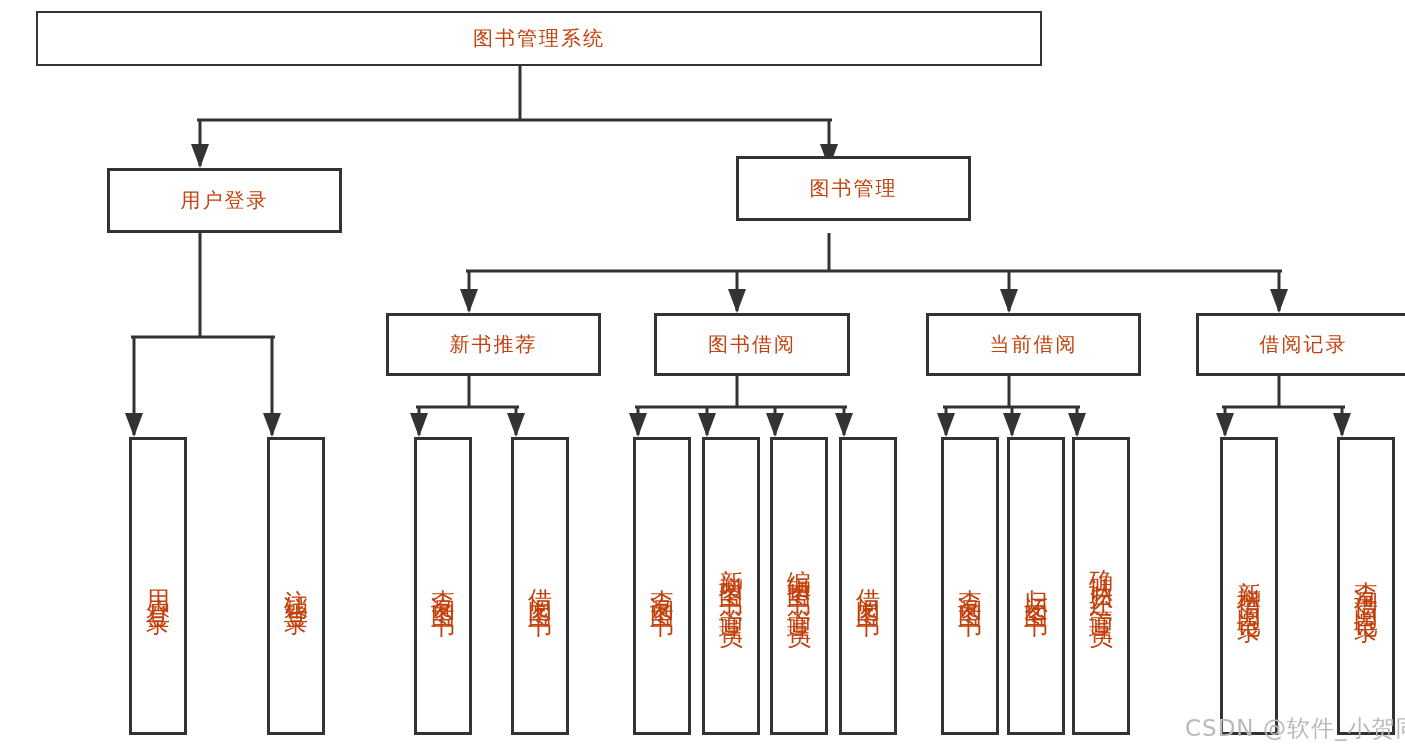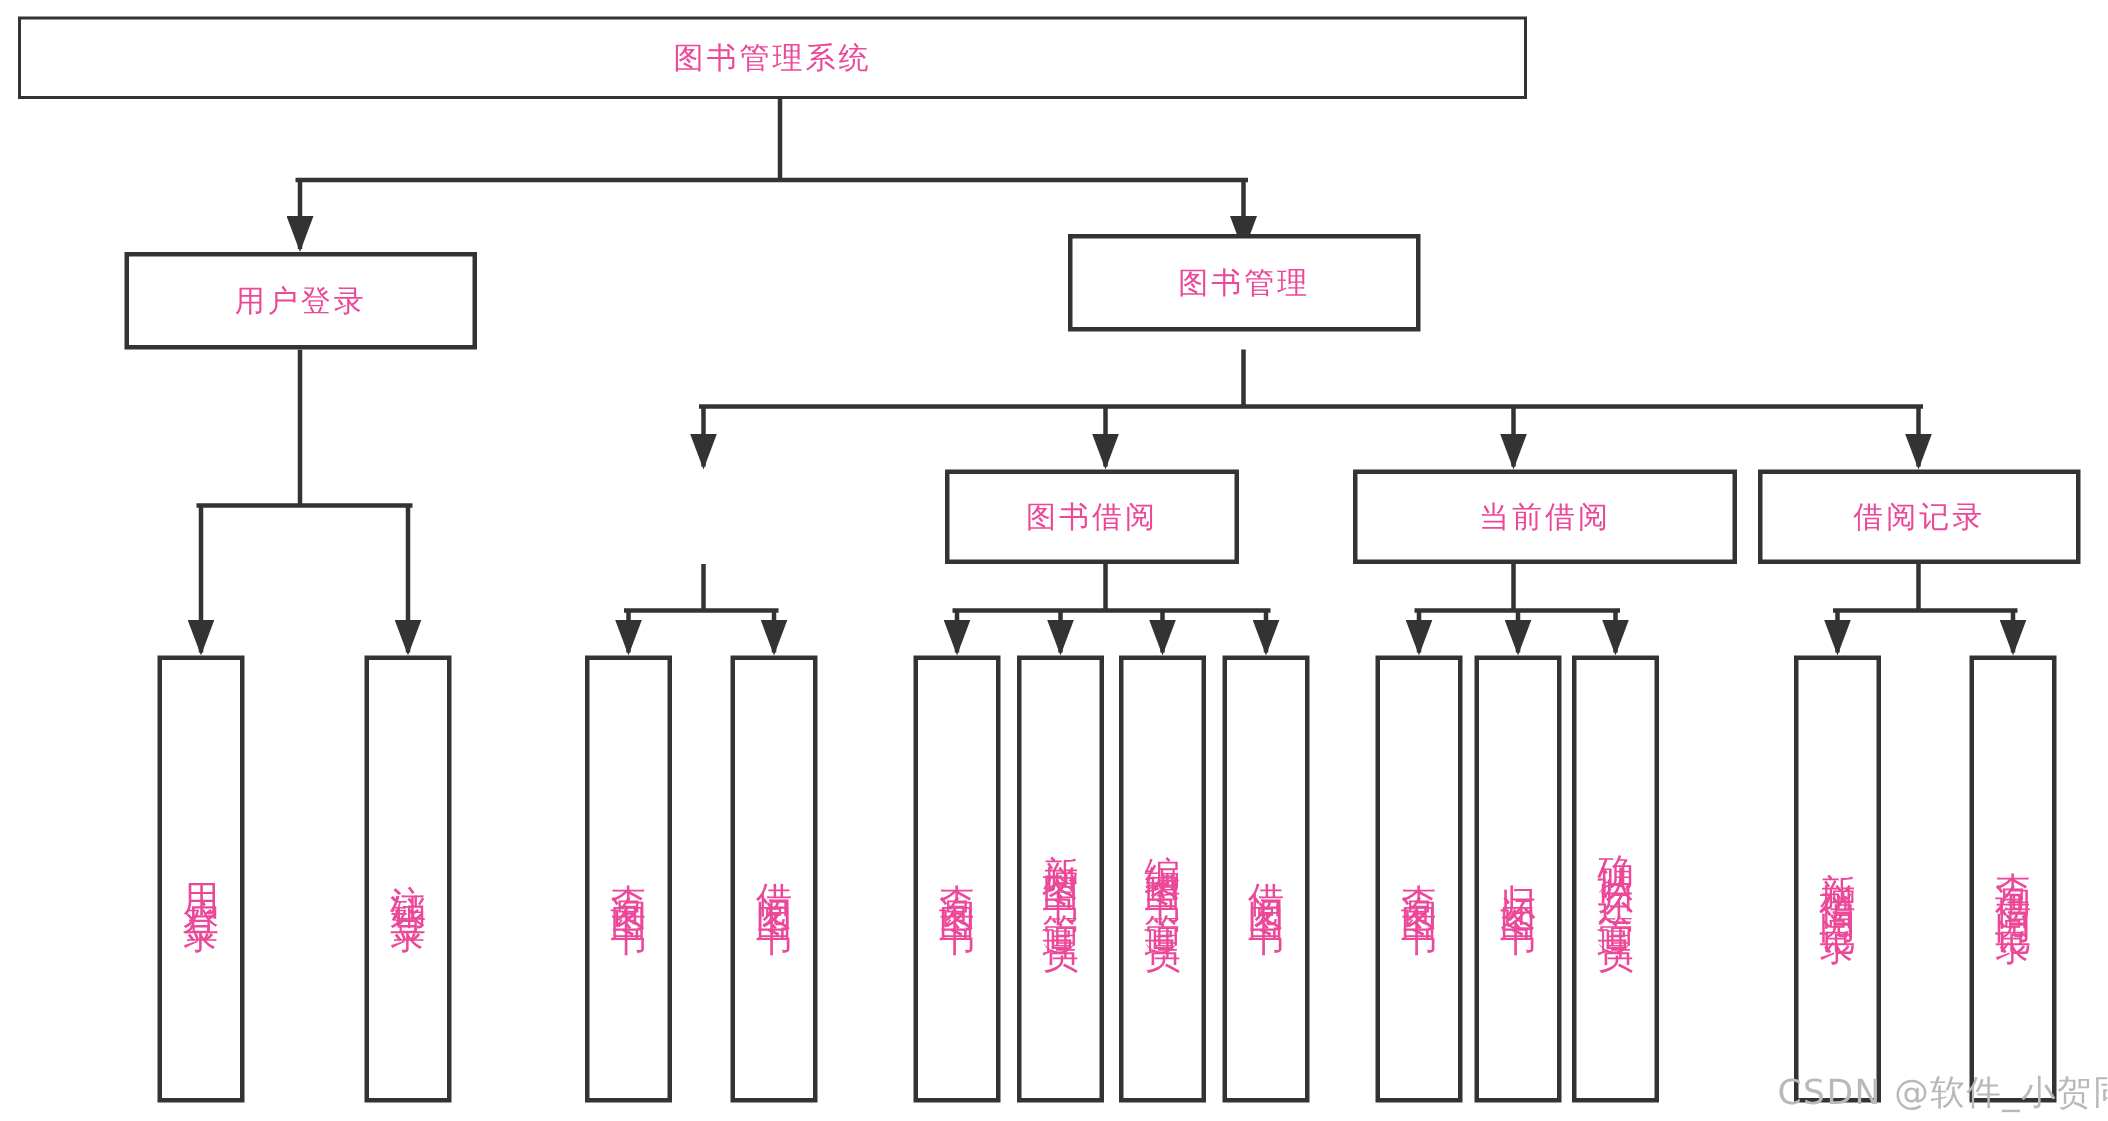--- a/index.html
+++ b/index.html
@@ -19,44 +19,45 @@
     position: absolute;
     left: 0; top: 0;
     width: 1405px; height: 747px;
     pointer-events: none;
   }
   .node {
     position: absolute;
     box-sizing: border-box;
     border: 3px solid #333333;
     background: #ffffff;
-    color: #ec4899;
+    color: #c2410c;
     display: flex;
     align-items: center;
     justify-content: center;
     text-align: center;
+    margin-left: 24px;
   }
   .hlabel { font-size: 20px; letter-spacing: 2px; white-space: nowrap; }
   .vbox .vlabel {
     writing-mode: vertical-rl;
     text-orientation: mixed;
     font-size: 24px;
     letter-spacing: 8px;
     line-height: 1;
     white-space: nowrap;
   }
   
   .n-root { left: 12px; top: 11px; width: 1006px; height: 55px; border-width: 2px; }
   
   .n-l2a { left: 83px;  top: 168px; width: 235px; height: 65px; }
   .n-l2b { left: 712px; top: 156px; width: 235px; height: 65px; }
   
   .n-l3a { left: 362px;  top: 313px; width: 215px; height: 63px; }
   .n-l3b { left: 630px;  top: 313px; width: 196px; height: 63px; }
-  .n-l3c { left: 902px;  top: 313px; width: 256px; height: 63px; }
+  .n-l3c { left: 902px;  top: 313px; width: 215px; height: 63px; }
   .n-l3d { left: 1172px; top: 313px; width: 215px; height: 63px; }
   
   .vbox { width: 58px; height: 298px; top: 437px; }
   .n-g1a { left: 105px; }  .n-g1b { left: 243px; }
   .n-g2a { left: 390px; }  .n-g2b { left: 487px; }
   .n-g3a { left: 609px; }  .n-g3b { left: 678px; }
   .n-g3c { left: 746px; }  .n-g3d { left: 815px; }
   .n-g4a { left: 917px; }  .n-g4b { left: 983px; }  .n-g4c { left: 1048px; }
   .n-g5a { left: 1196px; } .n-g5b { left: 1313px; }
   
@@ -130,20 +131,23 @@
     <span class="hlabel">图书管理系统</span>
   </div>
 
   <div class="node n-l2a">
     <span class="hlabel">用户登录</span>
   </div>
   <div class="node n-l2b">
     <span class="hlabel">图书管理</span>
   </div>
 
+  <div class="node n-l3a">
+    <span class="hlabel">新书推荐</span>
+  </div>
   <div class="node n-l3b">
     <span class="hlabel">图书借阅</span>
   </div>
   <div class="node n-l3c">
     <span class="hlabel">当前借阅</span>
   </div>
   <div class="node n-l3d">
     <span class="hlabel">借阅记录</span>
   </div>
 

